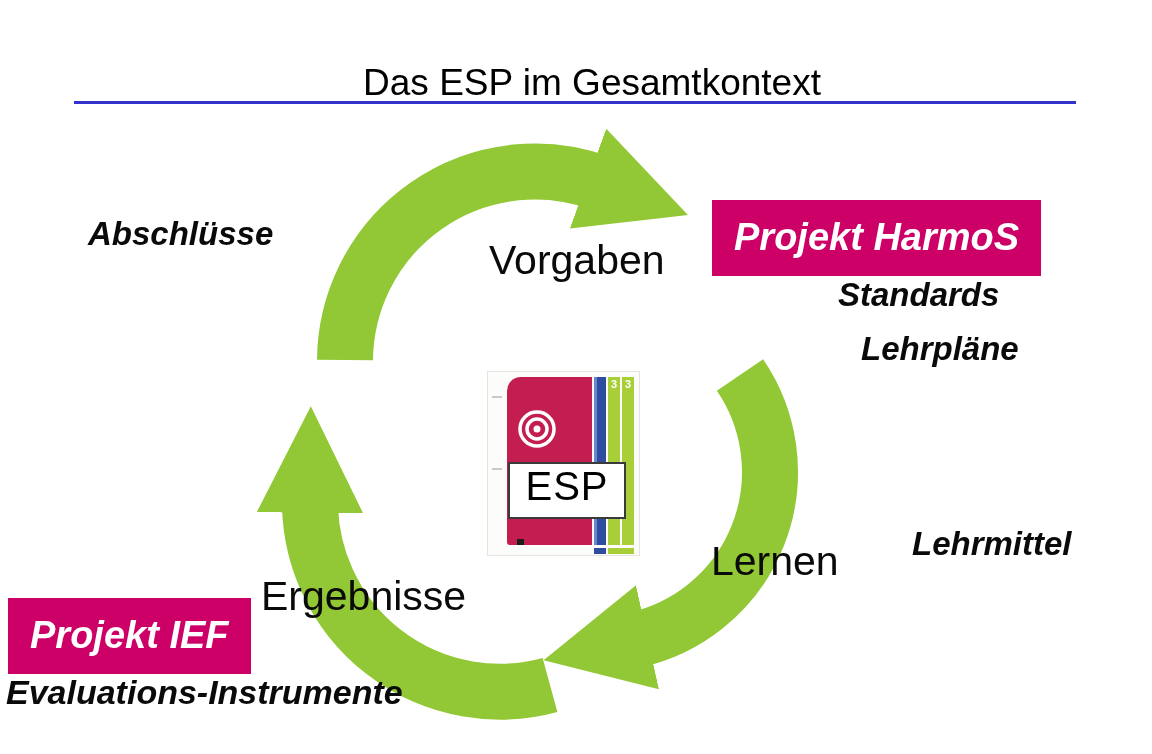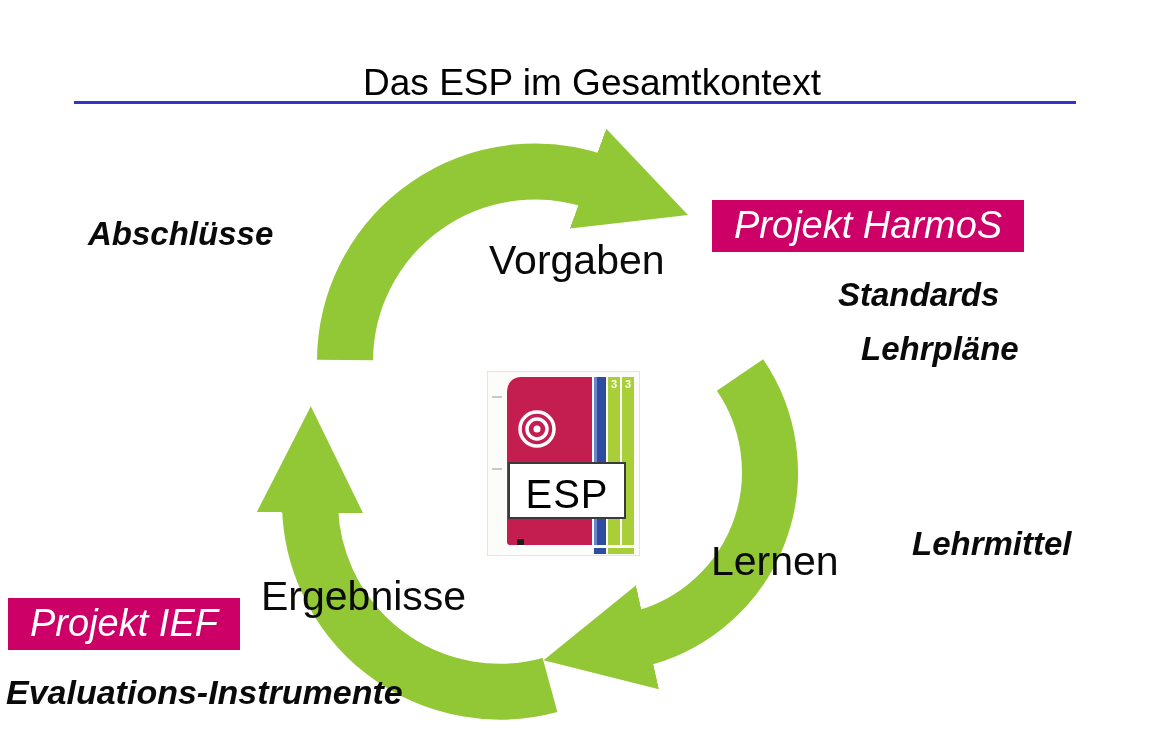--- a/index.html
+++ b/index.html
@@ -15,22 +15,22 @@
   #underline { top:101px; left:74px; width:1002px; height:3px;
                background:var(--title_underline_blue,#3333CC); }
 
   #arrows { left:0; top:0; }
   .arrow-path { fill:none; stroke:var(--arrow_green,#92C835); stroke-width:56; }
 
   .lbl { white-space:nowrap; line-height:1.1; }
   .italic-lbl { font-style:italic; font-weight:700; font-size:33px; color:#0a0a0a;text-align:right; }
   .plain-lbl  { font-size:41px; font-weight:400; color:#0a0a0a; }
   .tag { background:var(--project_magenta,#CC0066); color:#ffffff;
-         font-style:italic; font-weight:400; font-size:38px;
-         padding:4px 22px; white-space:nowrap; line-height:1.15; }
+         font-style:italic; font-weight:700; font-size:38px;
+         padding:16px 22px; white-space:nowrap; line-height:1.15; }
 
   
   #abschluesse { left:88px;  top:216px; }
   #vorgaben    { left:449px; top:238px;margin-left:40px; }
   #harmos      { left:712px; top:200px; }
   #standards   { left:814px; top:277px;margin-left:24px; }
   #lehrplaene  { left:861px; top:331px; }
   #lehrmittel  { left:912px; top:526px; }
   #lernen      { left:711px; top:539px; }
   #ergebnisse  { left:261px; top:574px; }
@@ -46,21 +46,21 @@
   #esp-stripe-blue { left:106px; top:5px; width:12px; height:168px;
                      background:var(--booklet_blue,#2F4DA0);
                      border-left:3px solid #6C86C9; box-sizing:border-box; }
   .esp-stripe-green { top:5px; width:12px; height:168px;
                       background:var(--booklet_green,#A8CE38);
                       color:#fff; font-size:11px; font-weight:700;
                       text-align:center; line-height:15px; }
   #esp-green1 { left:120px; }  #esp-green2 { left:134px; }
   #esp-label-box { left:20px; top:90px; width:118px; height:57px;
                    background:#fff; border:2px solid #3a3a3a; box-sizing:border-box;
-                   display:flex; align-items:flex-end; justify-content:center; }
+                   display:flex; align-items:flex-start; justify-content:center; }
   #esp-label-box span { font-size:40px; color:#000; letter-spacing:1px;
                         font-family:"Liberation Sans", sans-serif; }
   #esp-dot { left:29px; top:167px; width:7px; height:6px; background:#1c1c1c; }
   #esp-tab-blue  { left:106px; top:176px; width:12px; height:6px; background:var(--booklet_blue,#2F4DA0); }
   #esp-tab-green { left:120px; top:176px; width:26px; height:6px; background:var(--booklet_green,#A8CE38); }
   #esp-mark1 { left:4px; top:24px; width:10px; height:2px; background:#c9c9c6; }
   #esp-mark2 { left:4px; top:96px; width:10px; height:2px; background:#c9c9c6; }
 </style>
 </head>
 <body>

